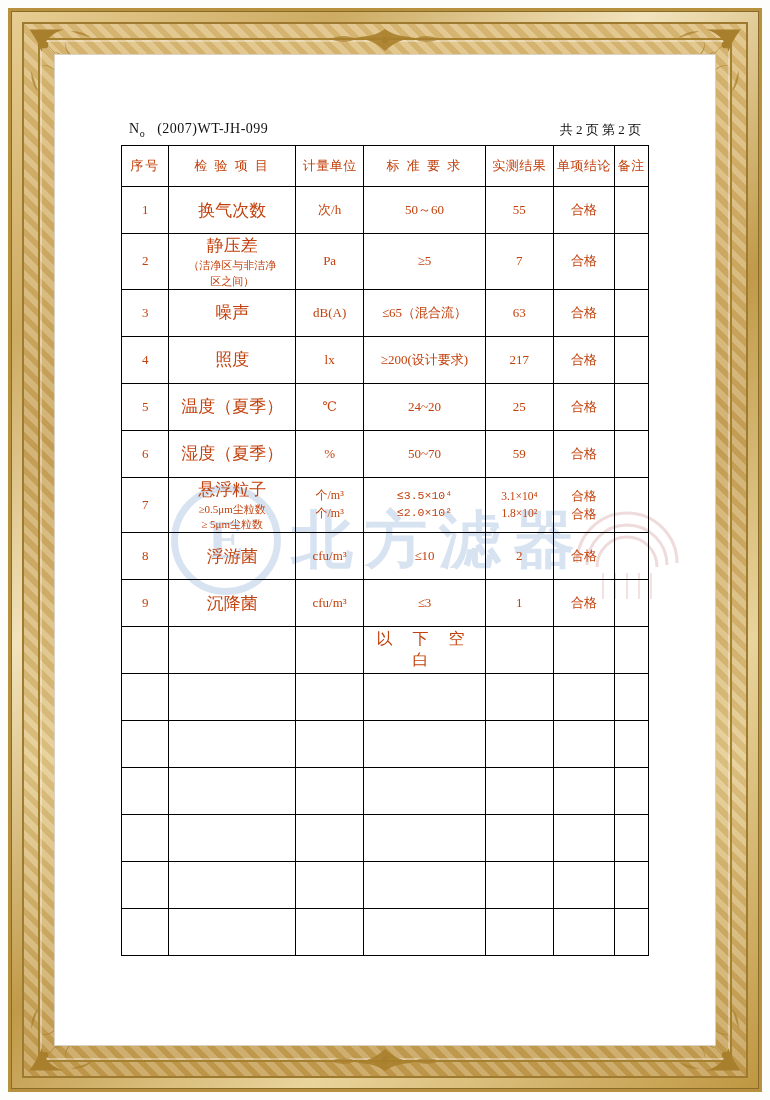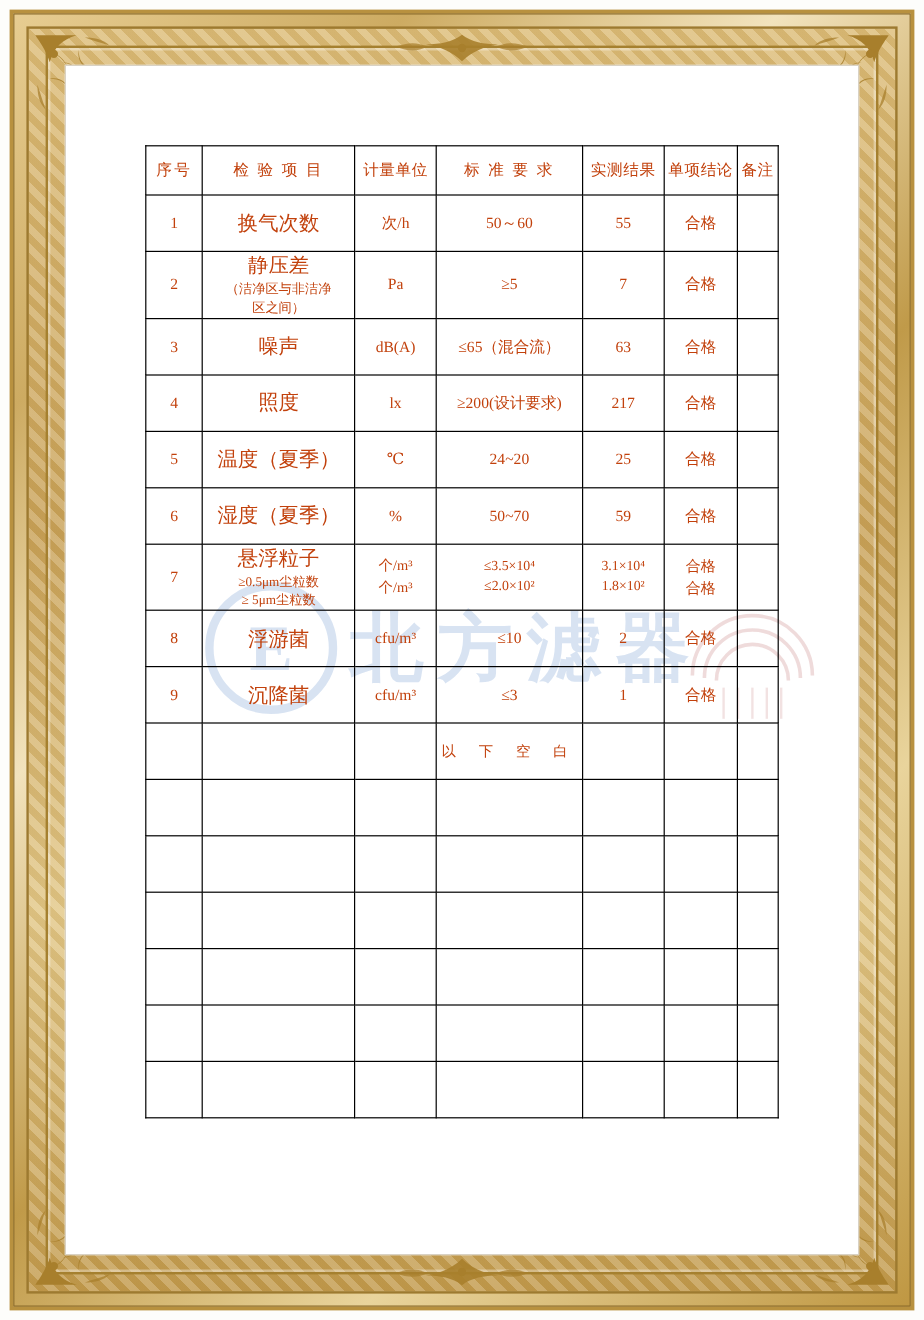--- a/index.html
+++ b/index.html
@@ -139,29 +139,30 @@
   .item-main { font-size: 17px; font-family: Liberation Serif, serif; }
   .item-sub {
     font-size: 11px;
     line-height: 1.25;
     display: block;
     margin-top: 2px;
   }
   .two-line {
     line-height: 1.45;
     font-size: 11.5px;
+    font-family: Liberation Mono, monospace;
   }
   .two-line .ln { display: block; white-space: nowrap; }
   .unit-two { line-height: 1.45; font-size: 12px; }
   .res-two { line-height: 1.45; font-size: 11.5px; }
   .concl-two { line-height: 1.45; font-size: 12.5px; }
   .std-two { line-height: 1.5; font-size: 13px; }
   .blank-note {
     letter-spacing: 8px;
-    font-size: 12px;
+    font-size: 16px;
   }
   td.tall { height: 66px; }
   td.tall2 { height: 92px; }
   td.filler { height: 36px; }
 
   
   .watermark {
     position: absolute;
     left: 0; right: 0;
     top: 430px;
@@ -316,20 +317,26 @@
             <path d="M48 70 L48 96"></path>
           <path d="M60 70 L60 96"></path>
             <path d="M72 70 L72 96"></path>
           <path d="M84 70 L84 96"></path>
         </g>
       </svg>
     </div>
 
     <div class="content">
 
+      <div class="header-row">
+        <div class="doc-no">
+          <span>N</span><span class="sub">o</span>&nbsp;&nbsp;&nbsp;<span>(2007)WT-JH-099</span>
+        </div>
+        <div class="page-no">共 2 页 第 2 页</div>
+      </div>
 
       <table class="report">
         <colgroup>
           <col class="c-no">
             <col class="c-item">
             <col class="c-unit">
             <col class="c-std">
           <col class="c-res">
             <col class="c-concl">
             <col class="c-remark">

